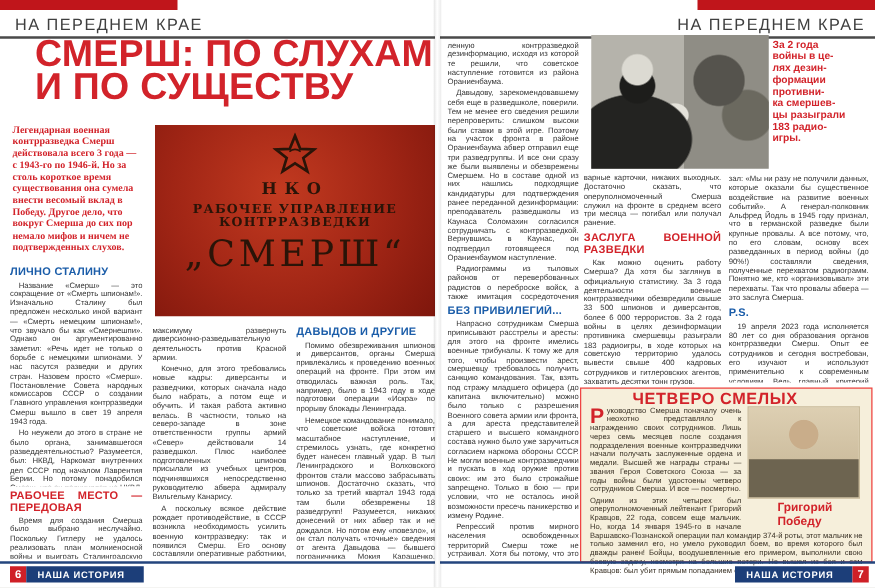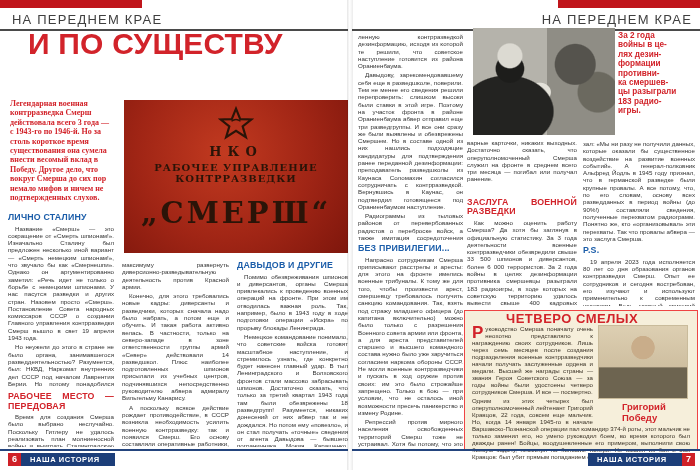--- a/index.html
+++ b/index.html
@@ -23,21 +23,21 @@
   .h-blue{color:#1b5da9;}
   .h-red{color:#d2232a;}
   
   .cover{position:absolute;left:124px;top:100px;width:224px;height:153px;
          background:radial-gradient(circle at 45% 35%,#c23a20,#a02515 55%,#7e160c);
          display:flex;flex-direction:column;align-items:center;
          font-family:"DejaVu Serif",serif;color:#2a1408;}
   .cover .star{margin-top:6px;height:36px;}
   .cover .org{font-size:13px;font-weight:bold;letter-spacing:6px;margin-top:2px;}
   .cover .dept{font-size:10px;font-weight:bold;letter-spacing:1px;margin-top:3px;line-height:11px;}
-  .cover .name{font-size:29px;font-weight:bold;letter-spacing:3px;margin-top:12px;}
+  .cover .name{font-size:29px;font-weight:normal;letter-spacing:3px;margin-top:2px;}
   
   .photo1{position:absolute;left:121px;top:28px;width:142px;height:107px;
     background:
       radial-gradient(circle at 26% 26%,#dcdad2 0 9%,rgba(0,0,0,0) 10%),
       radial-gradient(circle at 26% 38%,#1d1d1b 0 11%,rgba(0,0,0,0) 12%),
       radial-gradient(ellipse at 24% 78%,#232321 0 30%,rgba(0,0,0,0) 31%),
       radial-gradient(ellipse at 47% 60%,#e4e2da 0 10%,rgba(0,0,0,0) 11%),
       radial-gradient(circle at 72% 34%,#55534d 0 16%,rgba(0,0,0,0) 17%),
       radial-gradient(circle at 88% 60%,#6b695f 0 14%,rgba(0,0,0,0) 15%),
       linear-gradient(90deg,#b5b3ab 0 52%,#8f8d85 52% 100%);}
@@ -70,20 +70,21 @@
 <body>
 
 <div class="spread">
 
   <div class="page page-left">
     <div class="topbar" style="left:0;"></div>
     <div class="banner" style="left:12px;">НА ПЕРЕДНЕМ КРАЕ</div>
     <div class="rule"></div>
 
     <div class="headline">
+      <div>СМЕРШ: ПО СЛУХАМ</div>
       <div>И ПО СУЩЕСТВУ</div>
     </div>
 
     <div class="intro">Легендарная военная контрразведка Смерш действовала всего 3 года — с 1943-го по 1946-й. Но за столь короткое время существования она сумела внести весомый вклад в Победу. Другое дело, что вокруг Смерша до сих пор немало мифов и ничем не подтвержденных слухов.</div>
 
     <div class="txtblk" style="left:8px;top:213px;width:106px;height:176px;">
       <div class="h-sec h-blue">ЛИЧНО СТАЛИНУ</div>
       <p>Название «Смерш» — это сокращение от «Смерть шпионам!». Изначально Сталину был предложен несколько иной вариант — «Смерть немецким шпионам!», что звучало бы как «Смернешпи». Однако он аргументированно заметил: «Речь идет не только о борьбе с немецкими шпионами. У нас пасутся разведки и других стран. Назовем просто «Смерш». Постановление Совета народных комиссаров СССР о создании Главного управления контрразведки Смерш вышло в свет 19 апреля 1943 года.</p>
       <p>Но неужели до этого в стране не было органа, занимавшегося разведдеятельностью? Разумеется, был: НКВД, Наркомат внутренних дел СССР под началом Лаврентия Берии. Но потому понадобился Смерш, что он подчинялся не НКВД, а Наркомату обороны (НКО), которым в тот период руководил лично Иосиф Сталин. И соответственно, комиссар госбезопасности 2-го ранга Виктор Абакумов, назначенный начальником Смерша, тоже подчинялся непосредственно ему, а не Берии.</p>
     </div>
@@ -148,21 +149,21 @@
       <div>формации</div>
       <div>противни-</div>
       <div>ка смершев-</div>
       <div>цы разыграли</div>
       <div>183 радио-</div>
       <div>игры.</div>
     </div>
 
     <div class="txtblk" style="left:115px;top:139px;width:110px;height:169px;">
       <p style="text-indent:0;">варные карточки, никаких выходных. Достаточно сказать, что оперуполномоченный Смерша служил на фронте в среднем всего три месяца — погибал или получал ранение.</p>
-      <div class="h-sec h-red" style="margin-top:15px;">ЗАСЛУГА ВОЕННОЙ РАЗВЕДКИ</div>
+      <div class="h-sec h-red" style="margin-top:3px;">ЗАСЛУГА ВОЕННОЙ РАЗВЕДКИ</div>
       <p>Как можно оценить работу Смерша? Да хотя бы заглянув в официальную статистику. За 3 года деятельности военные контрразведчики обезвредили свыше 33 500 шпионов и диверсантов, более 6 000 террористов. За 2 года войны в целях дезинформации противника смершевцы разыграли 183 радиоигры, в ходе которых на советскую территорию удалось вывести свыше 400 кадровых сотрудников и гитлеровских агентов, захватить десятки тонн грузов.</p>
 
     </div>
 
     <div class="txtblk" style="left:231px;top:140px;width:112px;height:166px;">
       <p style="text-indent:0;">зал: «Мы ни разу не получили данных, которые оказали бы существенное воздействие на развитие военных событий». А генерал-полковник Альфред Йодль в 1945 году признал, что в германской разведке были крупные провалы. А все потому, что, по его словам, основу всех разведданных в период войны (до 90%!) составляли сведения, полученные перехватом радиограмм. Понятно же, кто «организовывал» эти перехваты. Так что провалы абвера — это заслуга Смерша.</p>
       <div class="h-sec h-blue" style="margin-top:4px;">P.S.</div>
       <p>19 апреля 2023 года исполняется 80 лет со дня образования органов контрразведки Смерш. Опыт ее сотрудников и сегодня востребован, его изучают и используют применительно к современным условиям. Ведь главный критерий оценки любой организации — эффективность, а она, как показала Великая Отечественная война, оказалась весьма высокой.</p>
 
     </div>

